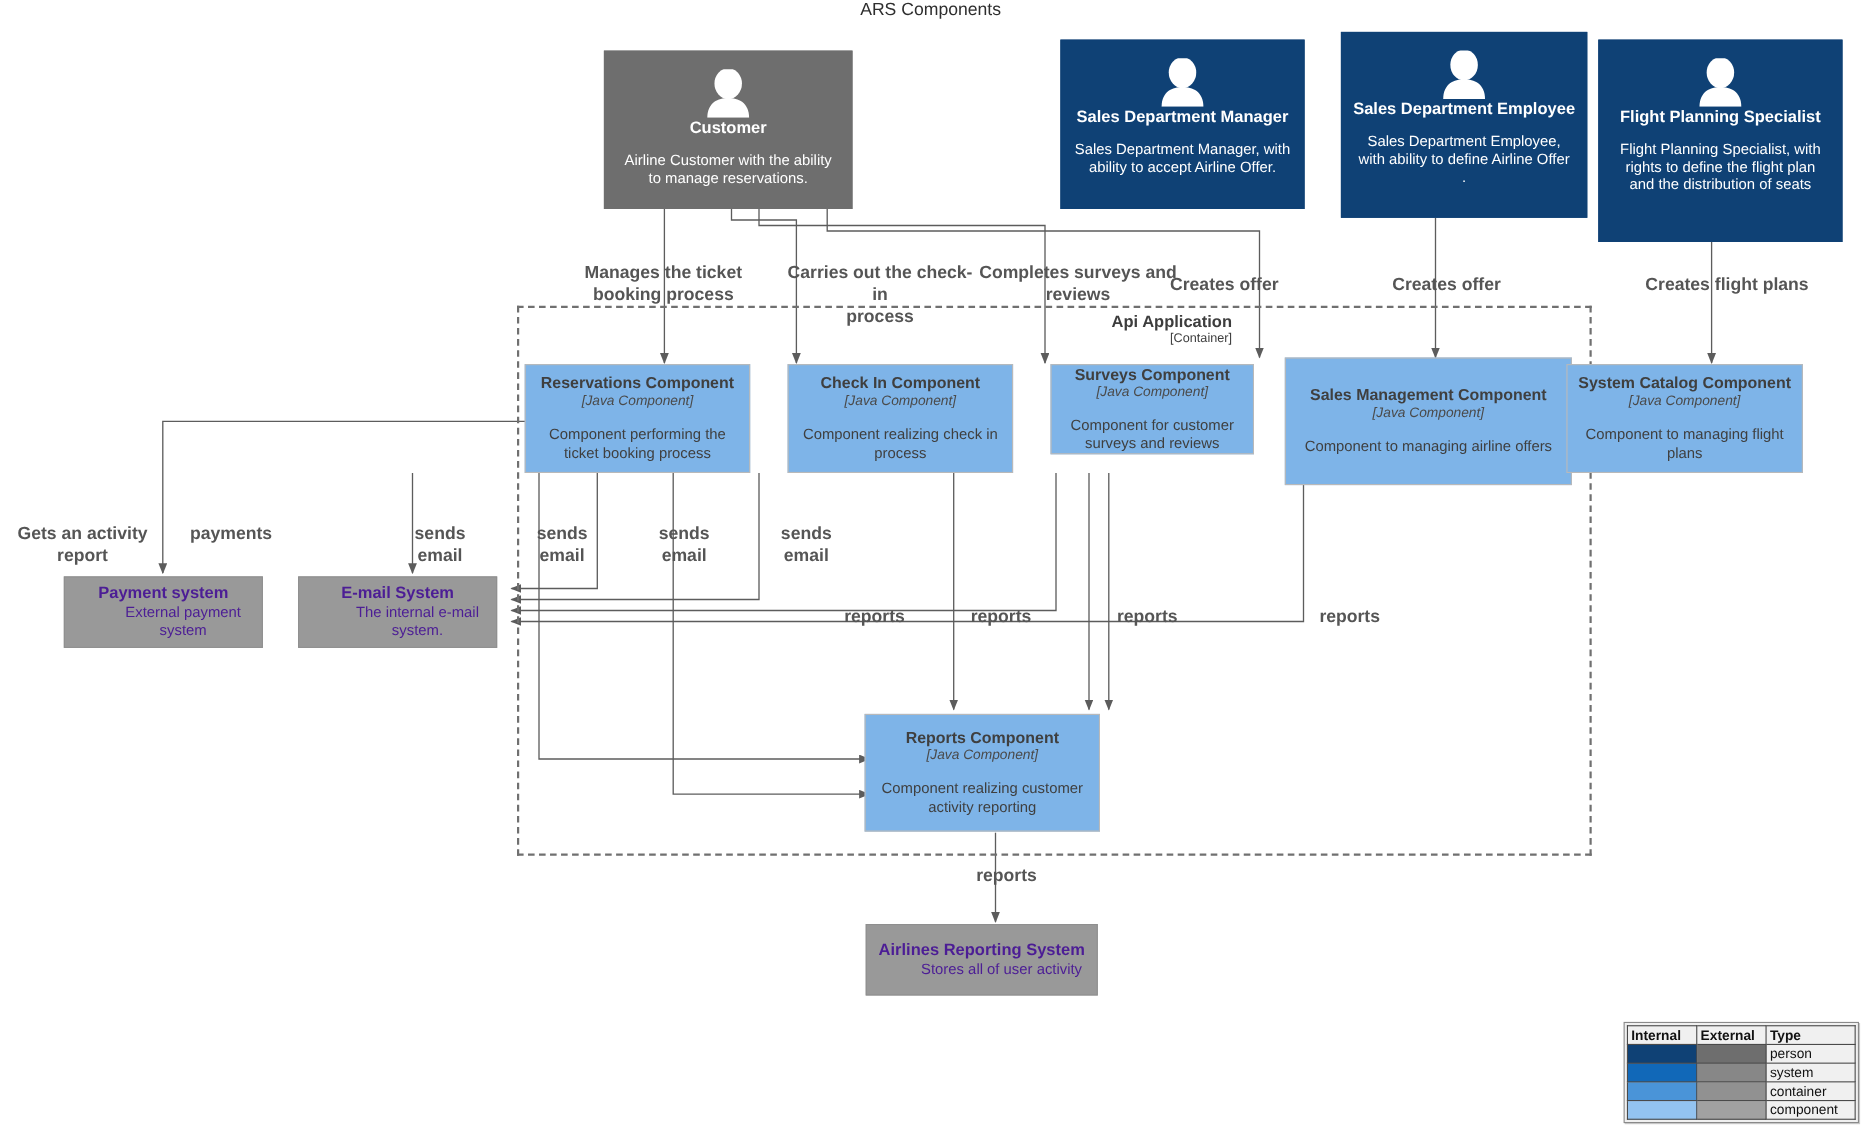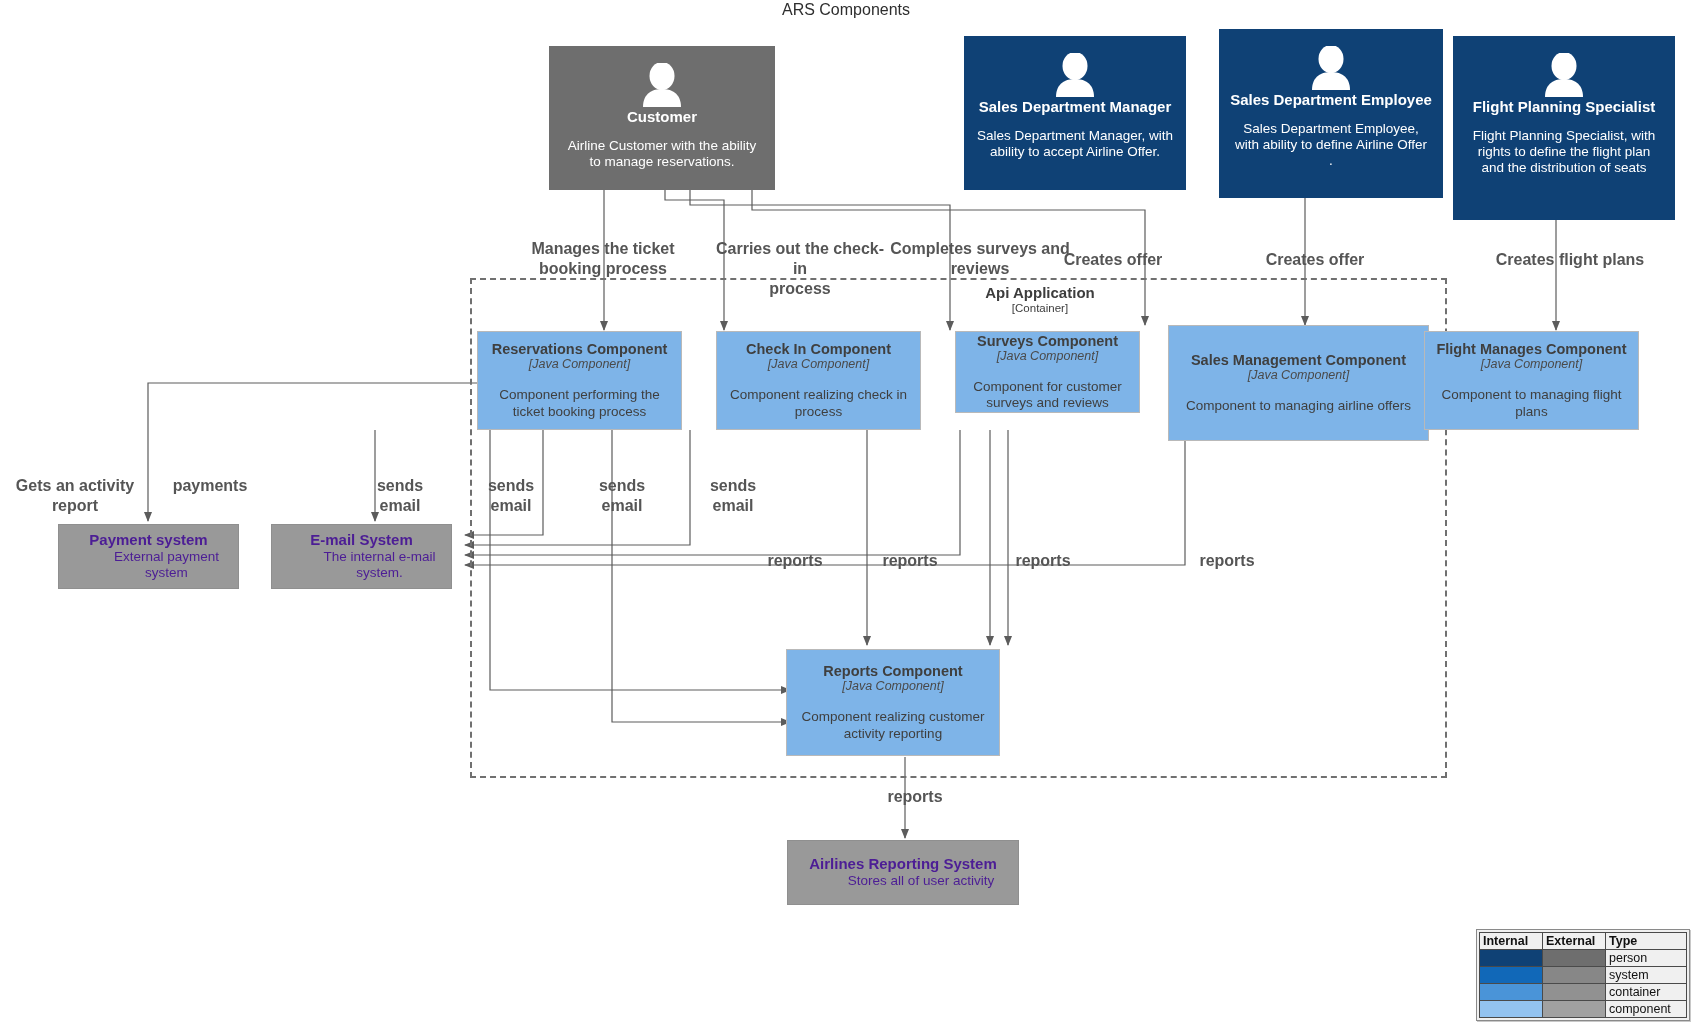--- a/index.html
+++ b/index.html
@@ -28,21 +28,21 @@
   .system .desc{font-size:13.5px;padding-left:36px;}
 
   
   .component{background:#7eb4e8;border-color:#b9b9b9;color:#3d3d3d;justify-content:center;padding:6px 8px;}
   .component .title{font-size:14.5px;color:#3f3f3f;}
   .component .tech{font-size:12.5px;color:#4a4a4a;}
   .component .desc{font-size:13.5px;margin-top:16px;color:#3f3f3f;}
 
   
   #container-boundary{position:absolute;border:2px dashed #707070;box-sizing:border-box;background:transparent;}
-  .boundary-label{position:absolute;text-align:center;color:#3d3d3d;}
+  .boundary-label{position:absolute;text-align:right;color:#3d3d3d;}
   .boundary-label .bname{font-size:15px;font-weight:bold;line-height:1.1;}
   .boundary-label .btype{font-size:11.5px;line-height:1.1;}
 
   
   #diagram-title{position:absolute;top:1px;left:0;width:1692px;text-align:center;
                  font-size:16px;color:#2e2e2e;}
 
   
   .edge-label{position:absolute;font-size:16px;font-weight:bold;color:#555555;
               text-align:center;line-height:1.25;white-space:pre-line;}
@@ -168,42 +168,42 @@
     <div class="desc">Component for customer surveys and reviews</div>
   </div>
 
   <div class="node component" style="left:1168px;top:325px;width:261px;height:116px;">
     <div class="title">Sales Management Component</div>
     <div class="tech">[Java Component]</div>
     <div class="desc">Component to managing airline offers</div>
   </div>
 
   <div class="node component" style="left:1424px;top:331px;width:215px;height:99px;">
-    <div class="title">Flight Manages Component</div>
+    <div class="title">System Catalog Component</div>
     <div class="tech">[Java Component]</div>
     <div class="desc">Component to managing flight plans</div>
   </div>
 
   <div class="node component" style="left:786px;top:649px;width:214px;height:107px;">
     <div class="title">Reports Component</div>
     <div class="tech">[Java Component]</div>
     <div class="desc">Component realizing customer activity reporting</div>
   </div>
 
   <div class="node system" style="left:58px;top:524px;width:181px;height:65px;">
     <div class="title">Payment system</div>
     <div class="desc">External payment system</div>
   </div>
 
   <div class="node system" style="left:271px;top:524px;width:181px;height:65px;">
     <div class="title">E-mail System</div>
     <div class="desc">The internal e-mail system.</div>
   </div>
 
-  <div class="node system" style="left:787px;top:840px;width:232px;height:65px;">
+  <div class="node system" style="left:787px;top:840px;width:211px;height:65px;">
     <div class="title">Airlines Reporting System</div>
     <div class="desc">Stores all of user activity</div>
   </div>
 
   <div class="edge-label" style="left:513px;top:239px;width:180px;">Manages the ticket
 booking process</div>
   <div class="edge-label" style="left:710px;top:239px;width:180px;">Carries out the check-in
 process</div>
   <div class="edge-label" style="left:890px;top:239px;width:180px;">Completes surveys and
 reviews</div>

